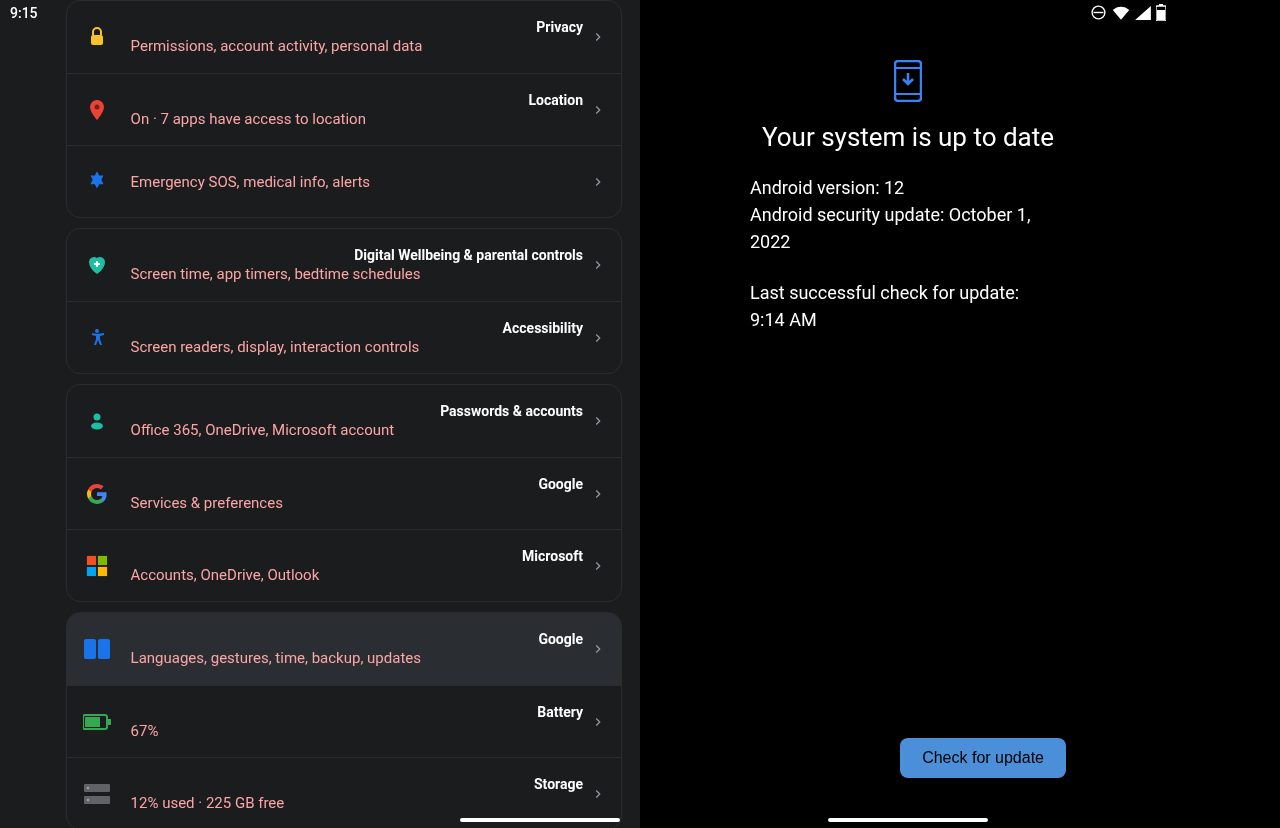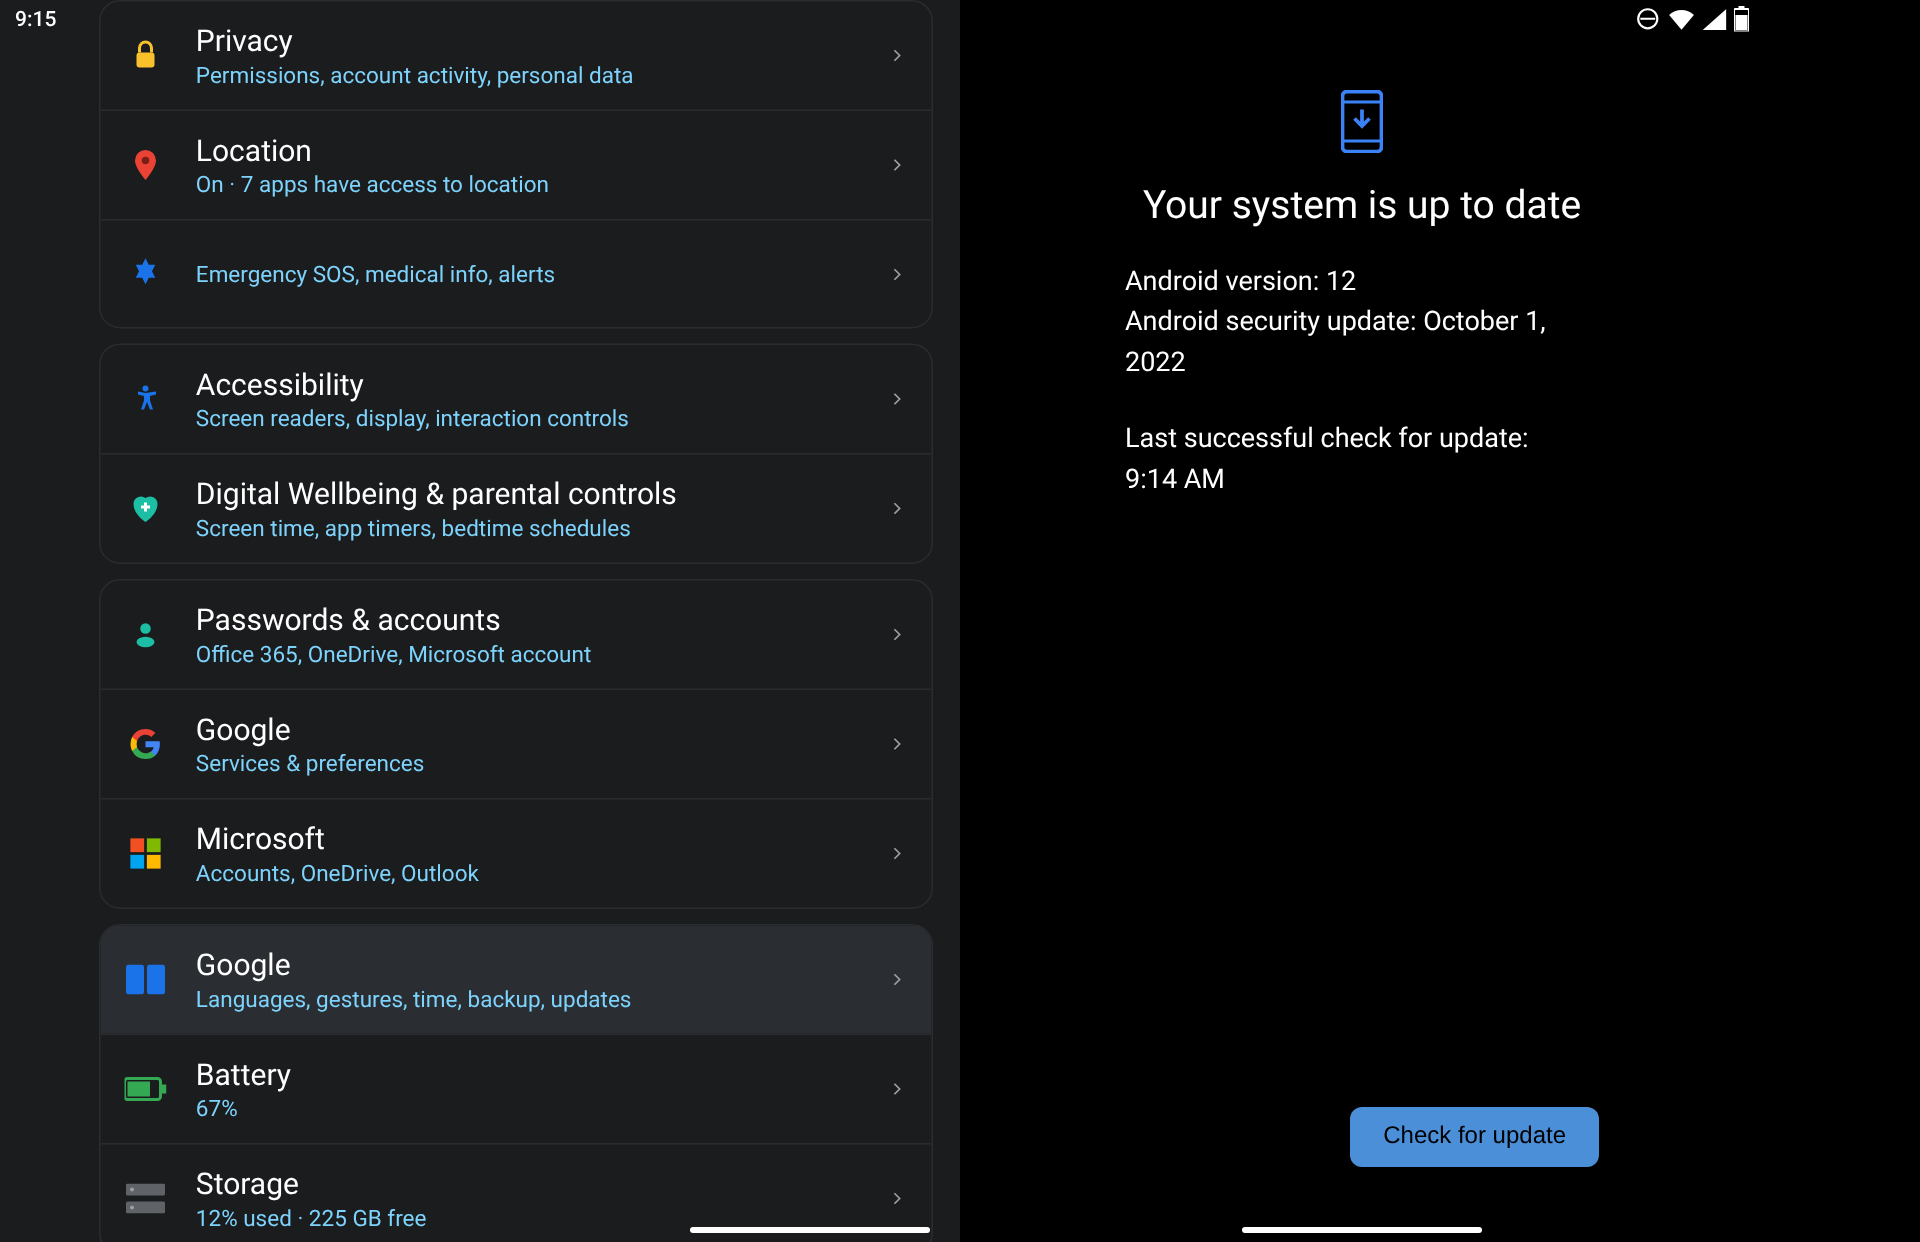--- a/index.html
+++ b/index.html
@@ -15,22 +15,22 @@
   .settings-scroll { flex: 1; overflow: hidden; padding: 0 18px 0 18px; }
   
   .group { border: 1px solid #2a2d30; border-radius: 14px; overflow: hidden; margin-bottom: 10px; background: #1b1c1e; }
   .group .item + .item { border-top: 1px solid #2a2d30; }
   
   .item { display: flex; align-items: center; padding: 14px 16px; min-height: 72px; cursor: pointer; }
   .item.selected { background: #2a2e33; }
   
   .item-icon { width: 28px; height: 28px; margin-right: 20px; display: flex; align-items: center; justify-content: center; flex-shrink: 0; }
   .item-text { flex: 1; display: flex; flex-direction: column; gap: 2px; }
-  .item-title { font-size: 20px; font-weight: 400; color: #fff; }
-  .item-subtitle { font-size: 15px; color: #7dd3fc; }
+  .item-title { font-size: 14px; font-weight: 700; color: #fff; text-align: right; }
+  .item-subtitle { font-size: 15px; color: #fca5a5; }
   .chevron { width: 14px; height: 14px; flex-shrink: 0; margin-left: 8px; }
   
   
   .update-content { flex: 1; display: flex; flex-direction: column; padding: 60px 110px 0 110px; }
   .update-icon { align-self: center; margin-bottom: 16px; }
   .update-title { font-size: 26px; font-weight: 400; text-align:center; margin-bottom: 22px; color:#fff;}
   .update-info { font-size: 18px; color: #fff; line-height: 1.5; }
   .update-info p { margin-bottom: 0; }
   .gap { height: 24px; }
   
@@ -93,42 +93,42 @@
         <svg class="chevron" viewBox="0 0 24 24">
             <path d="M9 6l6 6-6 6" fill="none" stroke="#9aa0a6" stroke-width="2"></path>
           </svg>
       </div>
     </div>
 
     <div class="group">
       <div class="item">
         <div class="item-icon">
           <svg width="24" height="24" viewBox="0 0 24 24">
+              <path d="M12 21s-8-5-8-12a5 5 0 0 1 8-4 5 5 0 0 1 8 4c0 7-8 12-8 12z" fill="#1cbfa3"></path>
+              <path d="M12 8v6M9 11h6" stroke="#fff" stroke-width="2"></path>
+            </svg>
+        </div>
+        <div class="item-text">
+          <span class="item-title">Digital Wellbeing &amp; parental controls</span>
+          <span class="item-subtitle">Screen time, app timers, bedtime schedules</span>
+        </div>
+        <svg class="chevron" viewBox="0 0 24 24">
+            <path d="M9 6l6 6-6 6" fill="none" stroke="#9aa0a6" stroke-width="2"></path>
+          </svg>
+      </div>
+      <div class="item">
+        <div class="item-icon">
+          <svg width="24" height="24" viewBox="0 0 24 24">
               <circle cx="12" cy="5" r="2" fill="#1a73e8"></circle>
               <path d="M12 8l-5-1v2l4 1v3l-2 6h2l2-5 2 5h2l-2-6v-3l4-1V7z" fill="#1a73e8"></path>
             </svg>
         </div>
         <div class="item-text">
           <span class="item-title">Accessibility</span>
           <span class="item-subtitle">Screen readers, display, interaction controls</span>
-        </div>
-        <svg class="chevron" viewBox="0 0 24 24">
-            <path d="M9 6l6 6-6 6" fill="none" stroke="#9aa0a6" stroke-width="2"></path>
-          </svg>
-      </div>
-      <div class="item">
-        <div class="item-icon">
-          <svg width="24" height="24" viewBox="0 0 24 24">
-              <path d="M12 21s-8-5-8-12a5 5 0 0 1 8-4 5 5 0 0 1 8 4c0 7-8 12-8 12z" fill="#1cbfa3"></path>
-              <path d="M12 8v6M9 11h6" stroke="#fff" stroke-width="2"></path>
-            </svg>
-        </div>
-        <div class="item-text">
-          <span class="item-title">Digital Wellbeing &amp; parental controls</span>
-          <span class="item-subtitle">Screen time, app timers, bedtime schedules</span>
         </div>
         <svg class="chevron" viewBox="0 0 24 24">
             <path d="M9 6l6 6-6 6" fill="none" stroke="#9aa0a6" stroke-width="2"></path>
           </svg>
       </div>
     </div>
 
     <div class="group">
       <div class="item">
         <div class="item-icon">

